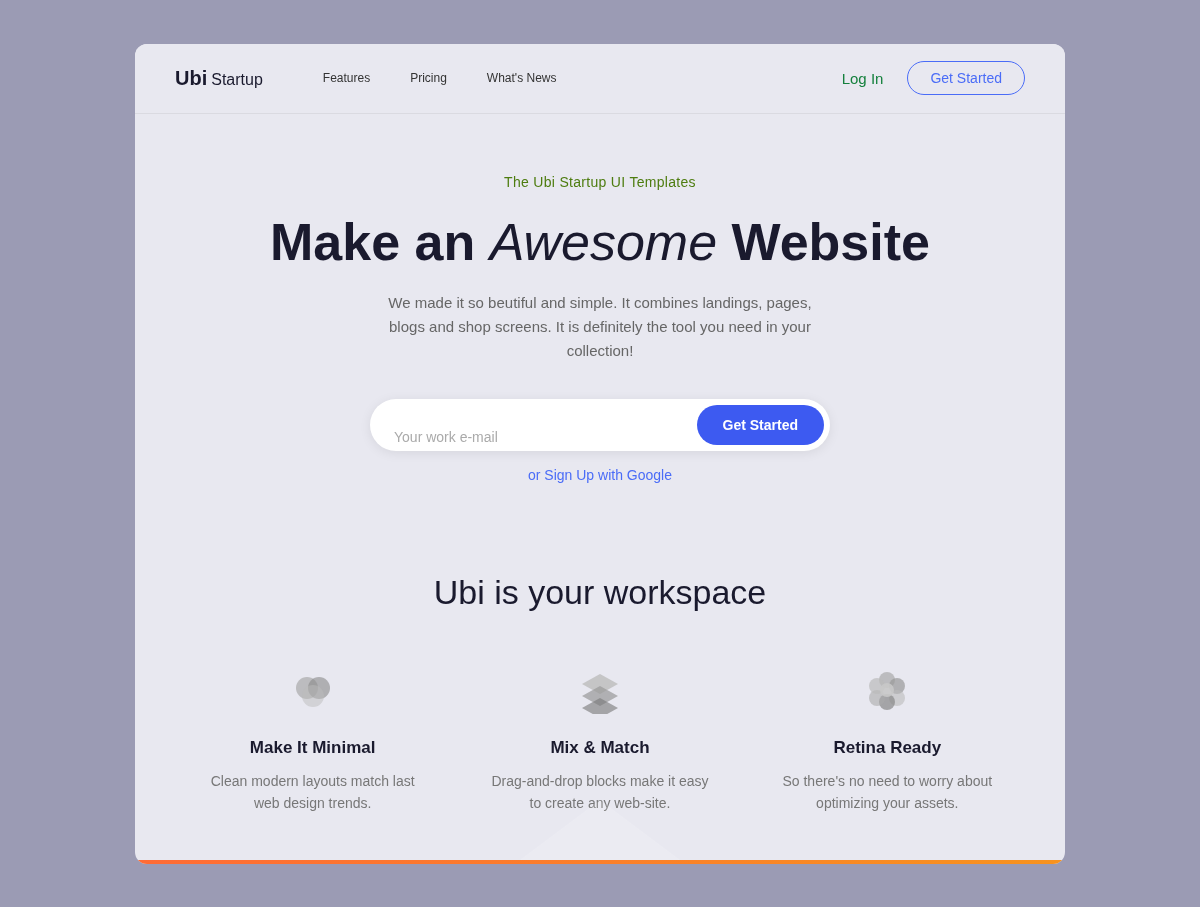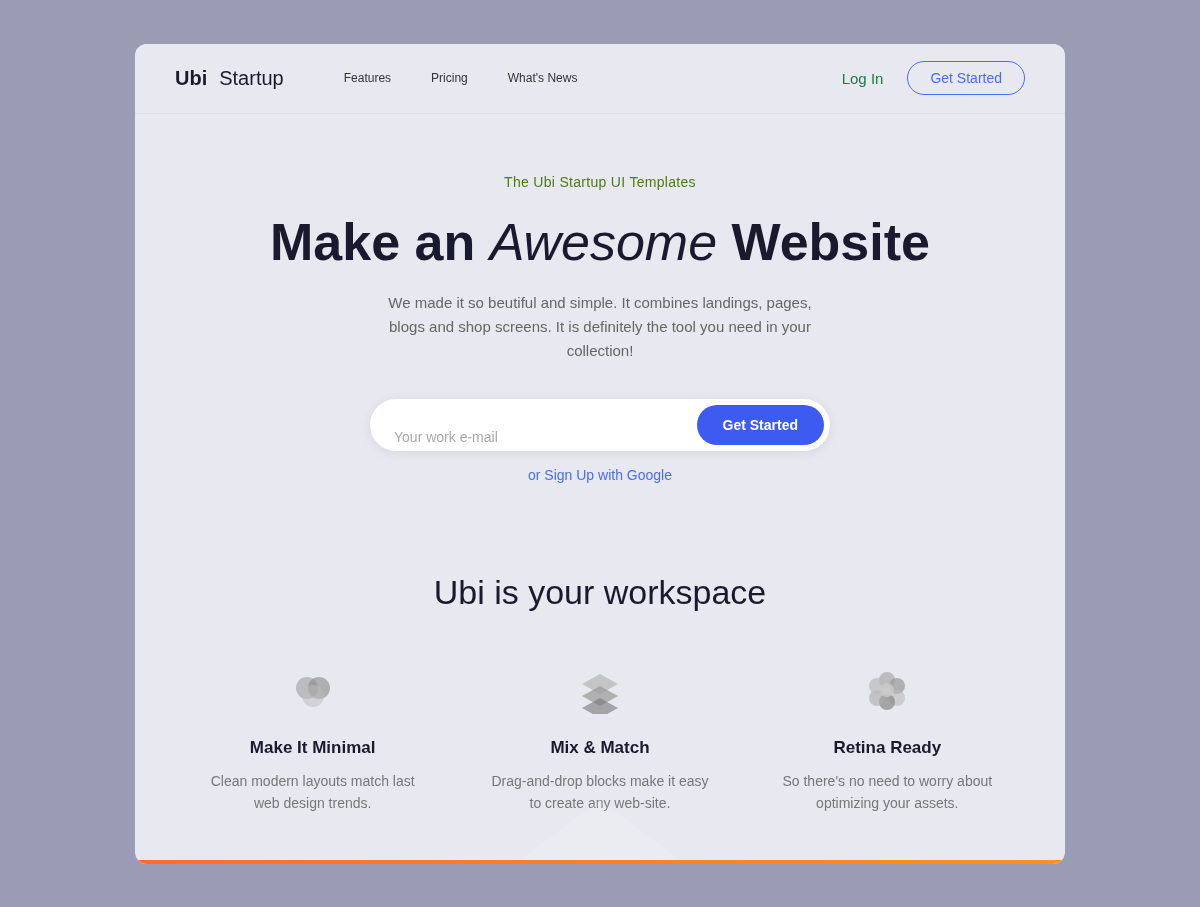--- a/index.html
+++ b/index.html
@@ -33,33 +33,33 @@
       padding: 0 40px;
       height: 70px;
       background-color: #e8e8f0;
       border-bottom: 1px solid rgba(0,0,0,0.06);
       flex-shrink: 0;
     }
 
     .logo {
       display: flex;
       align-items: baseline;
-      gap: 12px;
+      gap: 4px;
       margin-right: 60px;
     }
 
     .logo-ubi {
       font-weight: 800;
       font-size: 20px;
       color: #1a1a2e;
     }
 
     .logo-startup {
       font-weight: 300;
-      font-size: 20px;
+      font-size: 16px;
       color: #1a1a2e;
     }
 
     .nav-links {
       display: flex;
       gap: 40px;
       flex: 1;
     }
 
     .nav-link {

